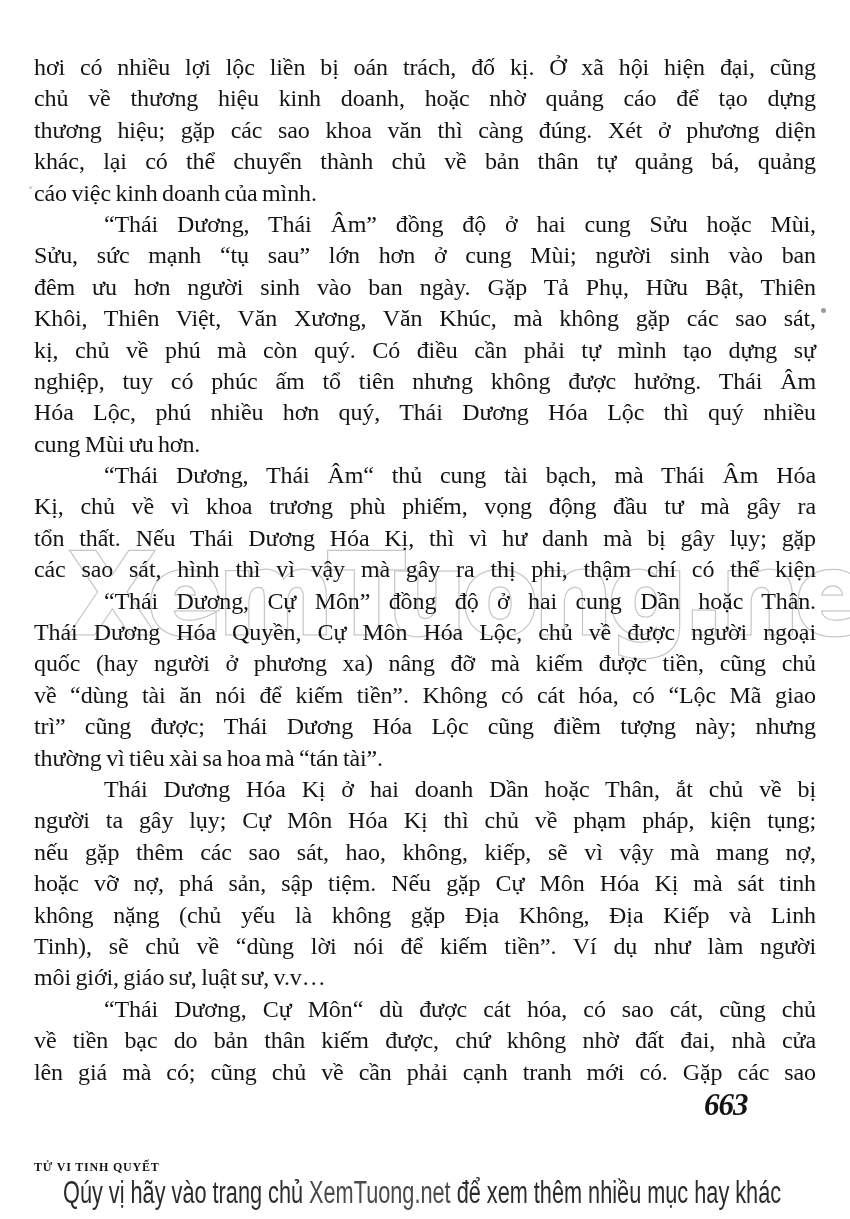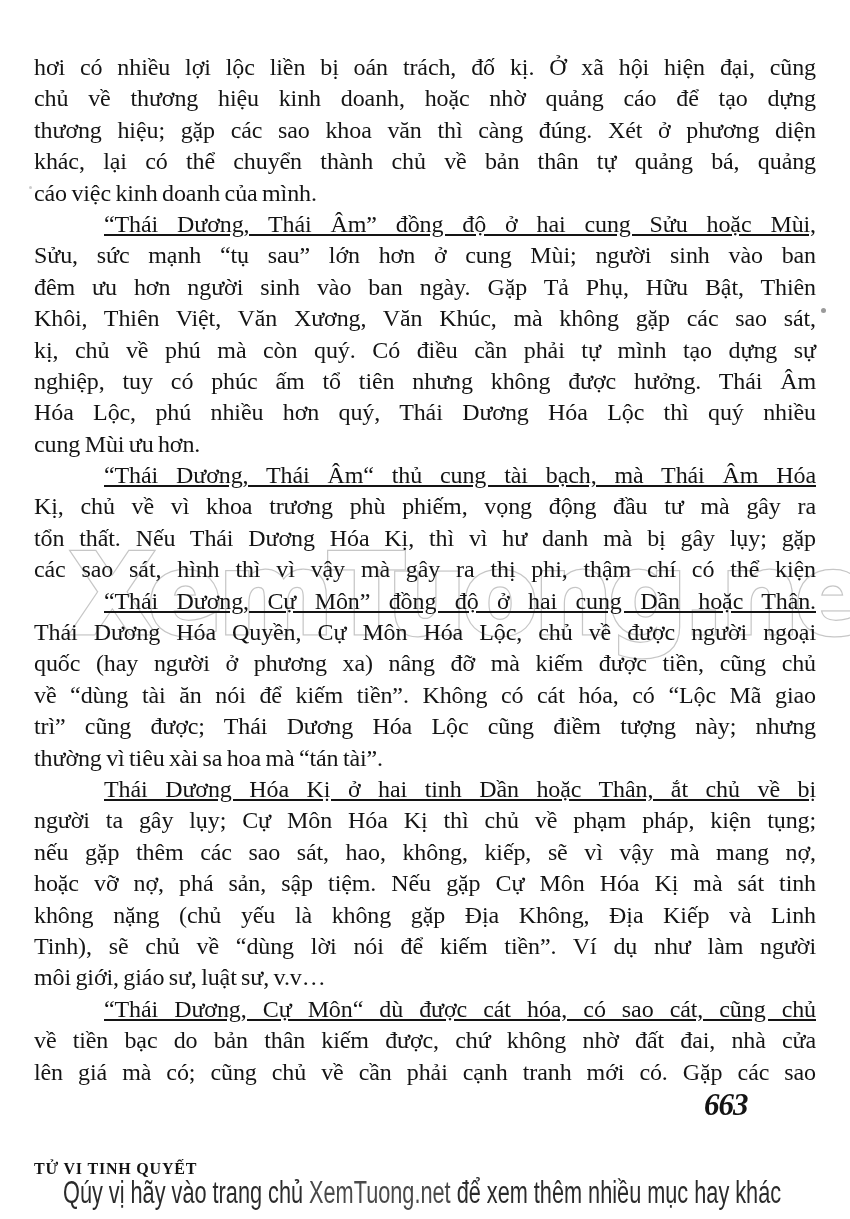--- a/index.html
+++ b/index.html
@@ -38,28 +38,28 @@
     word-spacing:-1.5px;
     letter-spacing:-0.1px;
     margin-top:42px;
   }
   .line{
     height:31.4px;
     line-height:31.4px;
     text-align:justify;
     text-align-last:justify;
   }
-  .line.indent{padding-left:70px;text-decoration:underline;}
+  .line.indent{padding-left:70px;}
   .line.last{text-align-last:left;}
   
   .book-title{
     position:absolute;
     left:34px;top:1160px;
     z-index:3;
-    font-size:16px;
+    font-size:12px;
     font-weight:bold;
     letter-spacing:0.8px;
   }
   .page-number{
     position:absolute;
     left:704px;top:1087px;
     z-index:4;
     font-size:31px;
     font-style:italic;
     font-weight:600;
@@ -110,21 +110,21 @@
       <div class="line indent">“Thái Dương, Thái Âm“ thủ cung tài bạch, mà Thái Âm Hóa</div>
       <div class="line">Kị, chủ về vì khoa trương phù phiếm, vọng động đầu tư mà gây ra</div>
       <div class="line">tổn thất. Nếu Thái Dương Hóa Kị, thì vì hư danh mà bị gây lụy; gặp</div>
       <div class="line">các sao sát, hình thì vì vậy mà gây ra thị phi, thậm chí có thể kiện</div>
       <div class="line indent">“Thái Dương, Cự Môn” đồng độ ở hai cung Dần hoặc Thân.</div>
       <div class="line">Thái Dương Hóa Quyền, Cự Môn Hóa Lộc, chủ về được người ngoại</div>
       <div class="line">quốc (hay người ở phương xa) nâng đỡ mà kiếm được tiền, cũng chủ</div>
       <div class="line">về “dùng tài ăn nói để kiếm tiền”. Không có cát hóa, có “Lộc Mã giao</div>
       <div class="line">trì” cũng được; Thái Dương Hóa Lộc cũng điềm tượng này; nhưng</div>
       <div class="line last">thường vì tiêu xài sa hoa mà “tán tài”.</div>
-      <div class="line indent">Thái Dương Hóa Kị ở hai tinh Dần hoặc Thân, ắt chủ về bị</div>
+      <div class="line indent">Thái Dương Hóa Kị ở hai doanh Dần hoặc Thân, ắt chủ về bị</div>
       <div class="line">người ta gây lụy; Cự Môn Hóa Kị thì chủ về phạm pháp, kiện tụng;</div>
       <div class="line">nếu gặp thêm các sao sát, hao, không, kiếp, sẽ vì vậy mà mang nợ,</div>
       <div class="line">hoặc vỡ nợ, phá sản, sập tiệm. Nếu gặp Cự Môn Hóa Kị mà sát tinh</div>
       <div class="line">không nặng (chủ yếu là không gặp Địa Không, Địa Kiếp và Linh</div>
       <div class="line">Tinh), sẽ chủ về “dùng lời nói để kiếm tiền”. Ví dụ như làm người</div>
       <div class="line last">môi giới, giáo sư, luật sư, v.v…</div>
       <div class="line indent">“Thái Dương, Cự Môn“ dù được cát hóa, có sao cát, cũng chủ</div>
       <div class="line">về tiền bạc do bản thân kiếm được, chứ không nhờ đất đai, nhà cửa</div>
       <div class="line">lên giá mà có; cũng chủ về cần phải cạnh tranh mới có. Gặp các sao</div>
     </div>

